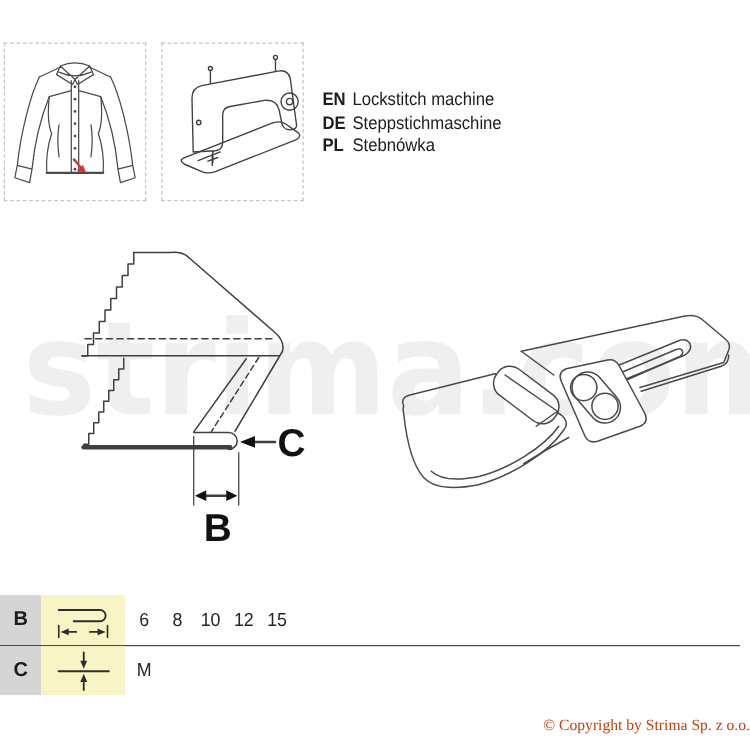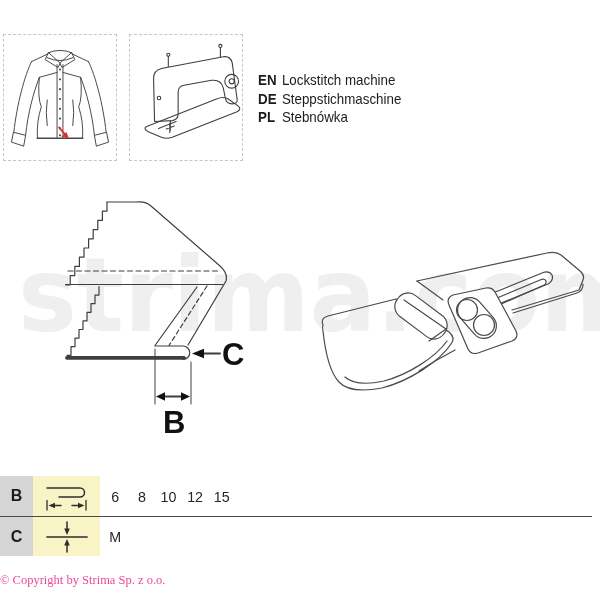--- a/index.html
+++ b/index.html
@@ -56,22 +56,22 @@
     position:absolute; left:102px; top:0; height:100%;
     display:flex; align-items:center;
     font-size:15px; font-weight:normal; color:#262626;
     transform:scaleX(0.95); transform-origin:left center;
   }
   .trow .vals span { display:inline-block; width:28px; text-align:center; }
   .divider { position:absolute; left:0; top:516px; width:592px; height:1px; background:#4a4a4a; z-index:2; }
 
   
   .copyright {
-    position:absolute; left:0; top:573px; width:600px; text-align:left;
-    font-family:"Liberation Serif", serif; font-size:12.5px; color:#ec4899; z-index:2;
+    position:absolute; left:0; top:573px; width:600px; text-align:right;
+    font-family:"Liberation Serif", serif; font-size:12.5px; color:#c2410c; z-index:2;
   }
 </style>
 </head>
 <body>
 
 <div class="watermark">strima.com</div>
 
 <div class="thumb-box" style="left:3px;">
   <svg viewBox="3 34 114 127" fill="none" stroke="#4a4a4a" stroke-width="1" stroke-linejoin="round" stroke-linecap="round">
     <path d="M48,52 Q60,47 72,52 M48,52 L45,59 L58,67 L60,63 Z M72,52 L75,59 L62,67 L60,63 Z M47,57 Q60,63 73,57"></path>

